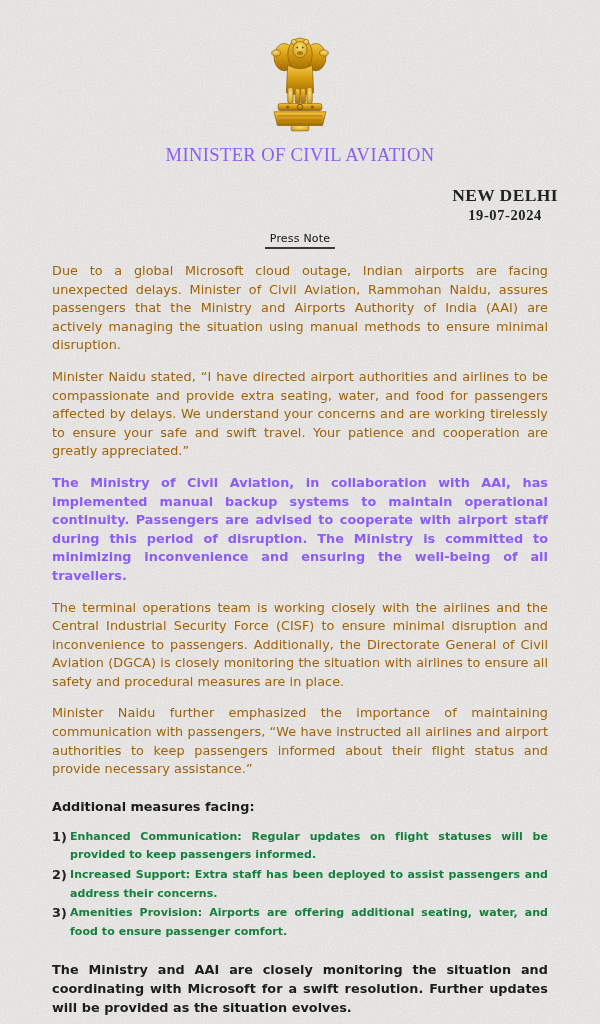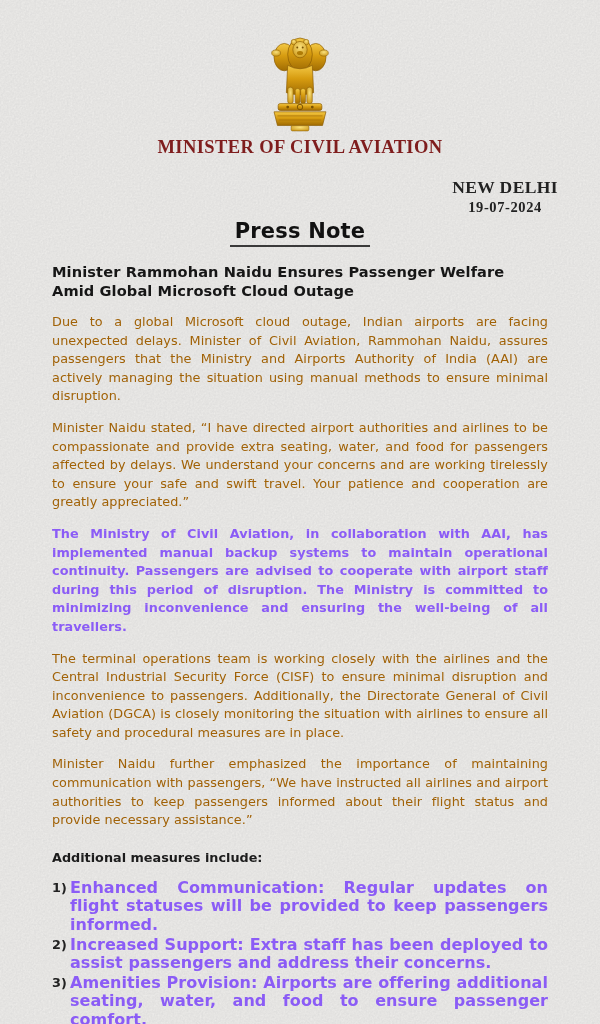--- a/index.html
+++ b/index.html
@@ -24,42 +24,42 @@
     width: 100%; height: 100%;
     color: #1f1f1f;
   }
   .emblem-wrap {
     padding-top: 24px;
     display: flex; justify-content: center;
   }
   .org-block {
     text-align: center;
     font-family: "Liberation Serif", serif;
-    font-weight: 700;
+    font-weight: 400;
     font-size: 18.5px;
     line-height: 21px;
     letter-spacing: 0.4px;
-    color: #7f1d1d;
-    margin-top: 3px;
+    color: #8b5cf6;
+    margin-top: 11px;
   }
   .place-date {
     width: fit-content;
     margin: 19px 42px 0 auto;
     text-align: center;
     font-family: "Liberation Serif", serif;
     font-weight: 700;
     color: #222;
   }
   .place-date .place { font-size: 17.5px; line-height: 21px; letter-spacing: 0.4px; }
   .place-date .date  { font-size: 14.5px; line-height: 18px; letter-spacing: 0.6px; }
   .doc-title-row { text-align: center; margin-top: 3px; }
   .doc-title {
     display: inline-block;
-    font-size: 21px;
-    font-weight: 700;
+    font-size: 11px;
+    font-weight: 400;
     letter-spacing: 0.2px;
     padding: 0 5px 2px 5px;
     border-bottom: 2px solid #3a3a3a;
     color: #111;
   }
   .main { padding: 0 52px; }
   .headline {
     margin-top: 15px;
     font-size: 14.6px;
     font-weight: 700;
@@ -85,23 +85,23 @@
   }
   .measures { margin-top: 14px; }
   .measure { display: flex; margin-top: 1px; }
   .measure .num {
     flex: none; width: 18px;
     font-size: 12.8px; font-weight: 600;
     line-height: 18.6px; color: #222;
   }
   .measure .text {
     flex: 1;
-    font-size: 16px; font-weight: 600;
+    font-size: 11px; font-weight: 600;
     line-height: 18.6px; text-align: justify;
-    color: #8b5cf6; letter-spacing: 0.05px;
+    color: #15803d; letter-spacing: 0.05px;
   }
   .closing {
     margin-top: 20px;
     font-size: 12.8px;
     font-weight: 700;
     line-height: 18.6px;
     text-align: justify;
     color: #1c1c1c;
     letter-spacing: 0.05px;
   }
@@ -174,29 +174,28 @@
     <div class="place-date">
       <div class="place">NEW DELHI</div>
       <div class="date">19-07-2024</div>
     </div>
 
     <div class="doc-title-row">
       <span class="doc-title">Press Note</span>
     </div>
 
     <div class="main">
-      <div class="headline">Minister Rammohan Naidu Ensures Passenger Welfare Amid Global Microsoft Cloud Outage</div>
 
       <p class="para">Due to a global Microsoft cloud outage, Indian airports are facing unexpected delays. Minister of Civil Aviation, Rammohan Naidu, assures passengers that the Ministry and Airports Authority of India (AAI) are actively managing the situation using manual methods to ensure minimal disruption.</p>
       <p class="para">Minister Naidu stated, “I have directed airport authorities and airlines to be compassionate and provide extra seating, water, and food for passengers affected by delays. We understand your concerns and are working tirelessly to ensure your safe and swift travel. Your patience and cooperation are greatly appreciated.”</p>
       <p class="para bold">The Ministry of Civil Aviation, in collaboration with AAI, has implemented manual backup systems to maintain operational continuity. Passengers are advised to cooperate with airport staff during this period of disruption. The Ministry is committed to minimizing inconvenience and ensuring the well-being of all travellers.</p>
       <p class="para">The terminal operations team is working closely with the airlines and the Central Industrial Security Force (CISF) to ensure minimal disruption and inconvenience to passengers. Additionally, the Directorate General of Civil Aviation (DGCA) is closely monitoring the situation with airlines to ensure all safety and procedural measures are in place.</p>
       <p class="para">Minister Naidu further emphasized the importance of maintaining communication with passengers, “We have instructed all airlines and airport authorities to keep passengers informed about their flight status and provide necessary assistance.”</p>
 
-      <div class="measures-intro">Additional measures include:</div>
+      <div class="measures-intro">Additional measures facing:</div>
 
       <div class="measures">
         <div class="measure">
           <span class="num">1)</span>
           <span class="text">Enhanced Communication: Regular updates on flight statuses will be provided to keep passengers informed.</span>
         </div>
         <div class="measure">
           <span class="num">2)</span>
           <span class="text">Increased Support: Extra staff has been deployed to assist passengers and address their concerns.</span>
         </div>

